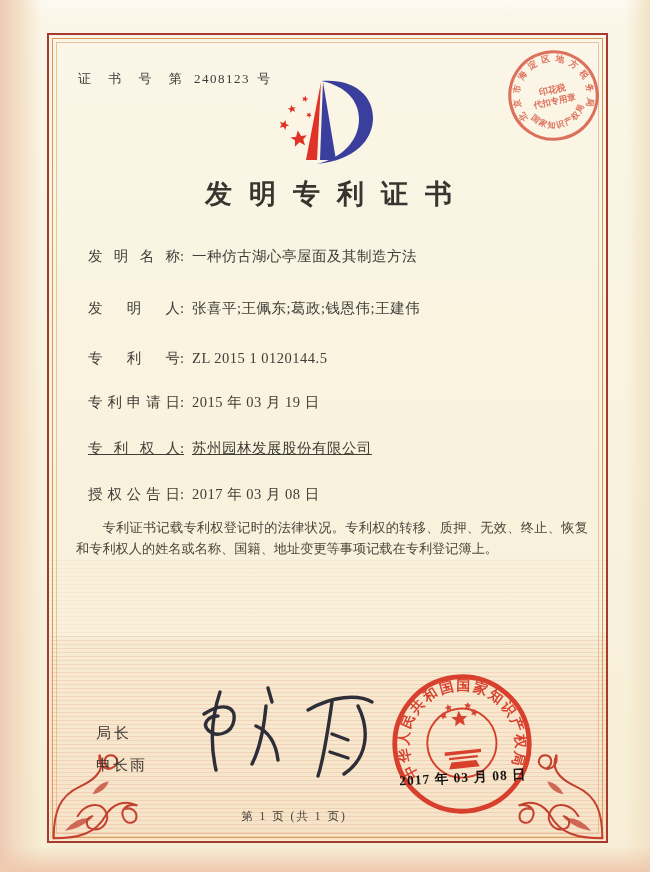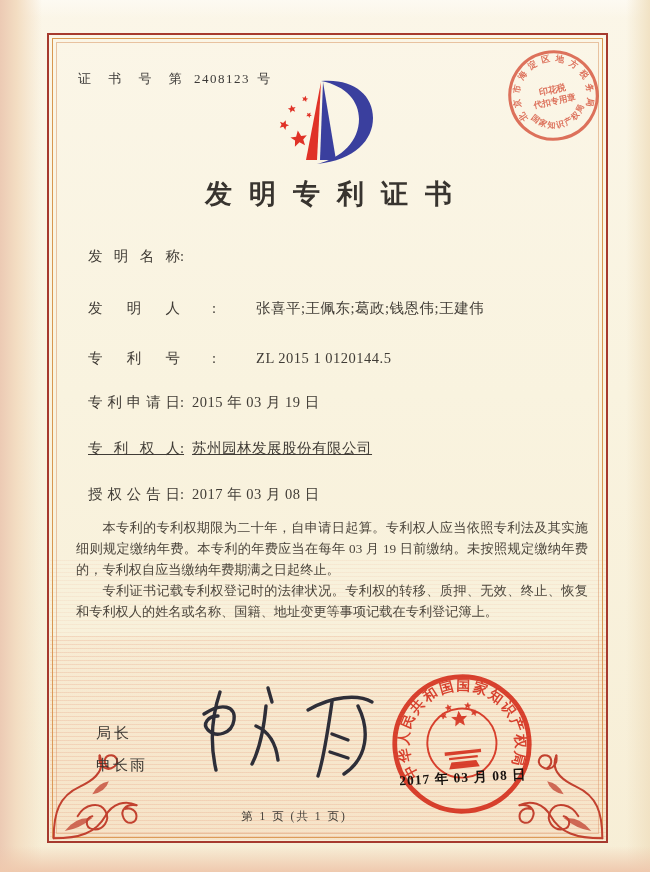--- a/index.html
+++ b/index.html
@@ -43,21 +43,21 @@
 
   .logo-wrap{position:absolute;left:48px;top:72px;width:560px;text-align:center;}
   .title{position:absolute;left:48px;top:176px;width:561px;text-align:center;
     font-size:27px;font-weight:600;color:#38342f;letter-spacing:17px;text-indent:17px;}
 
   .field-row{position:absolute;left:88px;right:66px;height:22px;
     font-size:14.5px;color:#403c36;display:flex;align-items:baseline;}
   .field-label{display:inline-block;width:92px;text-align:justify;text-align-last:justify;flex:none;}
   .field-colon{flex:none;margin-right:8px;}
   .field-value{flex:1;letter-spacing:0.5px;}
-  .row0{top:247px;} .row1{top:299px;gap:32px;} .row2{top:349px;gap:32px;} .row3{top:393px;justify-content:center;} .row4{top:439px;text-decoration:underline;} .row5{top:485px;}
+  .row0{top:247px;} .row1{top:299px;} .row2{top:349px;} .row3{top:393px;justify-content:center;} .row4{top:439px;text-decoration:underline;} .row5{top:485px;}
 
   .body-text{position:absolute;left:76px;top:517px;width:512px;
     font-size:13.2px;line-height:21px;color:#4b453c;text-align:justify;}
   .body-text p{margin:0;text-indent:2em;}
 
   .signer-title{position:absolute;left:96px;top:724px;font-size:15px;color:#3a3631;letter-spacing:3px;}
   .signer-name{position:absolute;left:96px;top:756px;font-size:15px;color:#3a3631;letter-spacing:2px;}
 
   .signature{position:absolute;left:182px;top:676px;width:200px;height:115px;}
 
@@ -146,20 +146,21 @@
         <use href="#star5" transform="translate(56,43) scale(0.5) rotate(30)"></use>
       </g>
     </svg>
   </div>
 
   <div class="title">发明专利证书</div>
 
   <div class="field-row row0">
     <span class="field-label">发明名称</span>
       <span class="field-colon">:</span>
+    <span class="field-value">一种仿古湖心亭屋面及其制造方法</span>
   </div>
   <div class="field-row row1">
     <span class="field-label">发明人</span>
       <span class="field-colon">:</span>
     <span class="field-value">张喜平;王佩东;葛政;钱恩伟;王建伟</span>
   </div>
   <div class="field-row row2">
     <span class="field-label">专利号</span>
       <span class="field-colon">:</span>
     <span class="field-value">ZL 2015 1 0120144.5</span>
@@ -174,21 +175,20 @@
       <span class="field-colon">:</span>
     <span class="field-value">苏州园林发展股份有限公司</span>
   </div>
   <div class="field-row row5">
     <span class="field-label">授权公告日</span>
       <span class="field-colon">:</span>
     <span class="field-value">2017 年 03 月 08 日</span>
   </div>
 
   <div class="body-text">
-    <p>本专利的专利权期限为二十年，自申请日起算。专利权人应当依照专利法及其实施细则规定缴纳年费。本专利的年费应当在每年 03 月 19 日前缴纳。未按照规定缴纳年费的，专利权自应当缴纳年费期满之日起终止。</p>
     <p>专利证书记载专利权登记时的法律状况。专利权的转移、质押、无效、终止、恢复和专利权人的姓名或名称、国籍、地址变更等事项记载在专利登记簿上。</p>
   </div>
 
   <div class="signer-title">局长</div>
   <div class="signer-name">申长雨</div>
 
   <svg class="signature" viewBox="0 0 200 115">
     <g stroke="#2e2e38" stroke-width="3.4" fill="none" stroke-linecap="round" stroke-linejoin="round">
       <path d="M38,16 C30,40 28,68 34,94"></path>
       <path d="M22,38 C40,26 54,30 52,44 C50,58 34,62 26,54 C20,48 26,40 36,40"></path>

